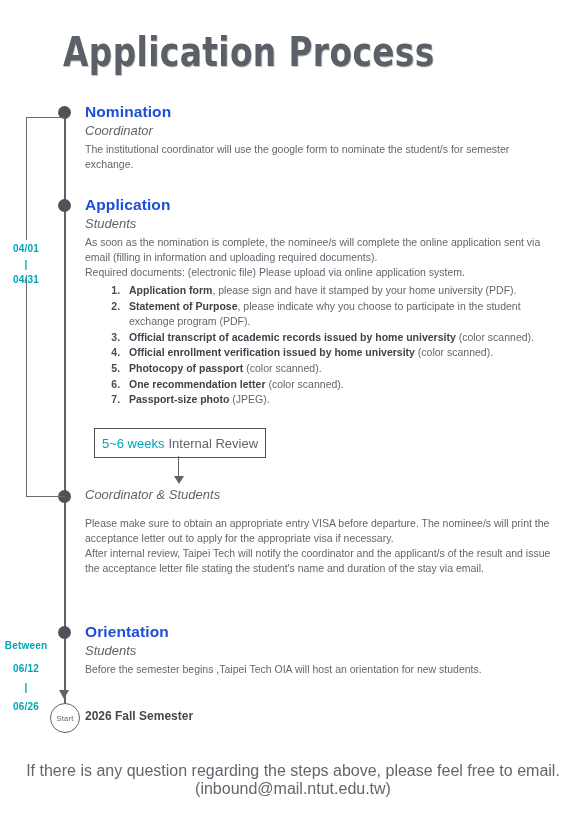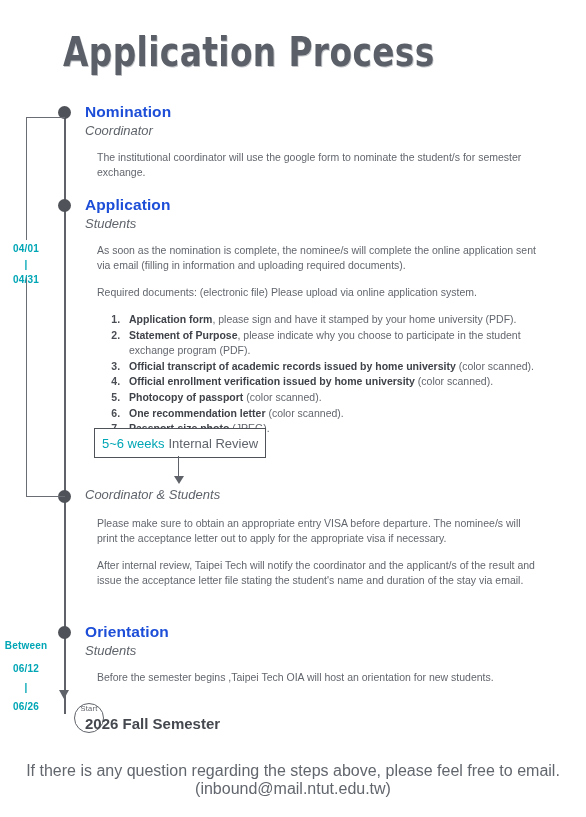--- a/index.html
+++ b/index.html
@@ -63,25 +63,25 @@
   .start-circle {
     position: absolute;
     left: 50px;
     top: 703px;
     width: 28px;
     height: 28px;
     border: 1.4px solid #5f6369;
     border-radius: 50%;
     background: #ffffff;
     display: flex;
+    align-items: center;
     justify-content: center;
     font-size: 7.5px;
     color: #5f6369;
     letter-spacing: 0.2px;
-    margin-left: 24px;
   }
 
   
   .bracket-top-arm {
     position: absolute;
     left: 26px;
     top: 117px;
     width: 39px;
     height: 1.3px;
     background: #6a6e74;
@@ -142,21 +142,21 @@
   .sec-sub {
     font-size: 13px;
     font-style: italic;
     color: #5f646b;
     margin: 0 0 4px 0;
   }
   .sec-body {
     font-size: 10.5px;
     line-height: 15px;
     color: #62666d;
-    margin: 12px;
+    margin: 0;
   }
   .sec-body + .sec-body { margin-top: 0; }
   .spacer-para { margin-top: 14px; }
 
   
   ol.doc-list {
     margin: 3px 0 0 0;
     padding-left: 38px;
     font-size: 10.5px;
     line-height: 15.6px;
@@ -203,24 +203,24 @@
   }
 
   
   .semester {
     position: absolute;
     left: 85px;
     top: 703px;
     width: 470px;
   }
   .semester-title {
-    font-size: 15px;
+    font-size: 12px;
     font-weight: bold;
     color: #45494f;
-    margin: 12px 0 3px 0;
+    margin: 6px 0 3px 0;
   }
   .semester-dates {
     font-size: 12.5px;
     font-weight: bold;
     color: #45494f;
     margin: 0;
     letter-spacing: 0.3px;
   }
 
   

